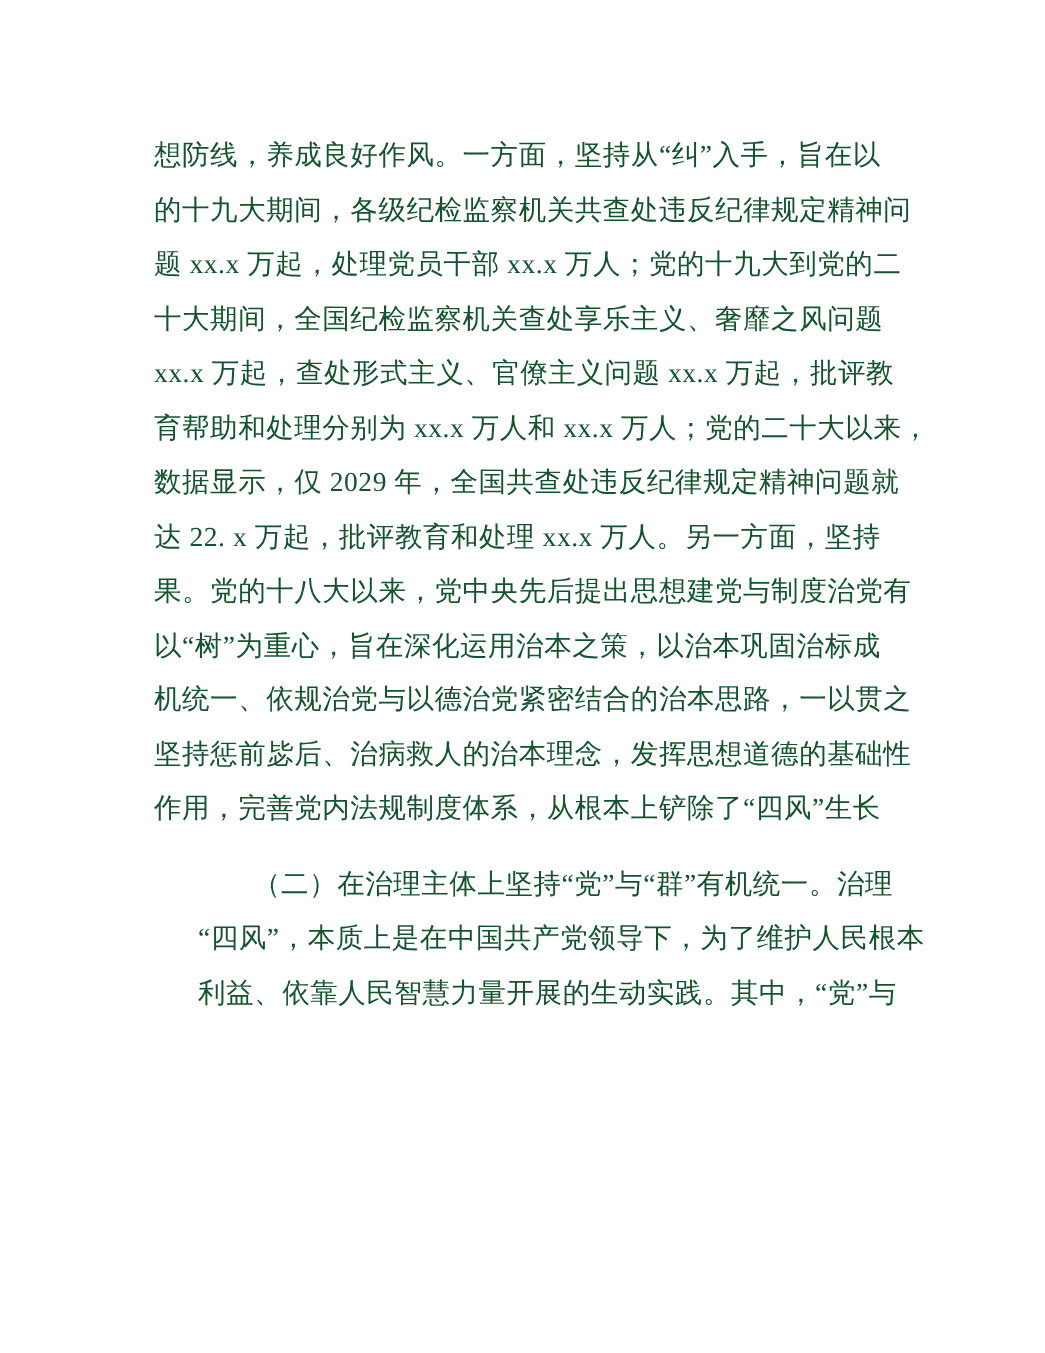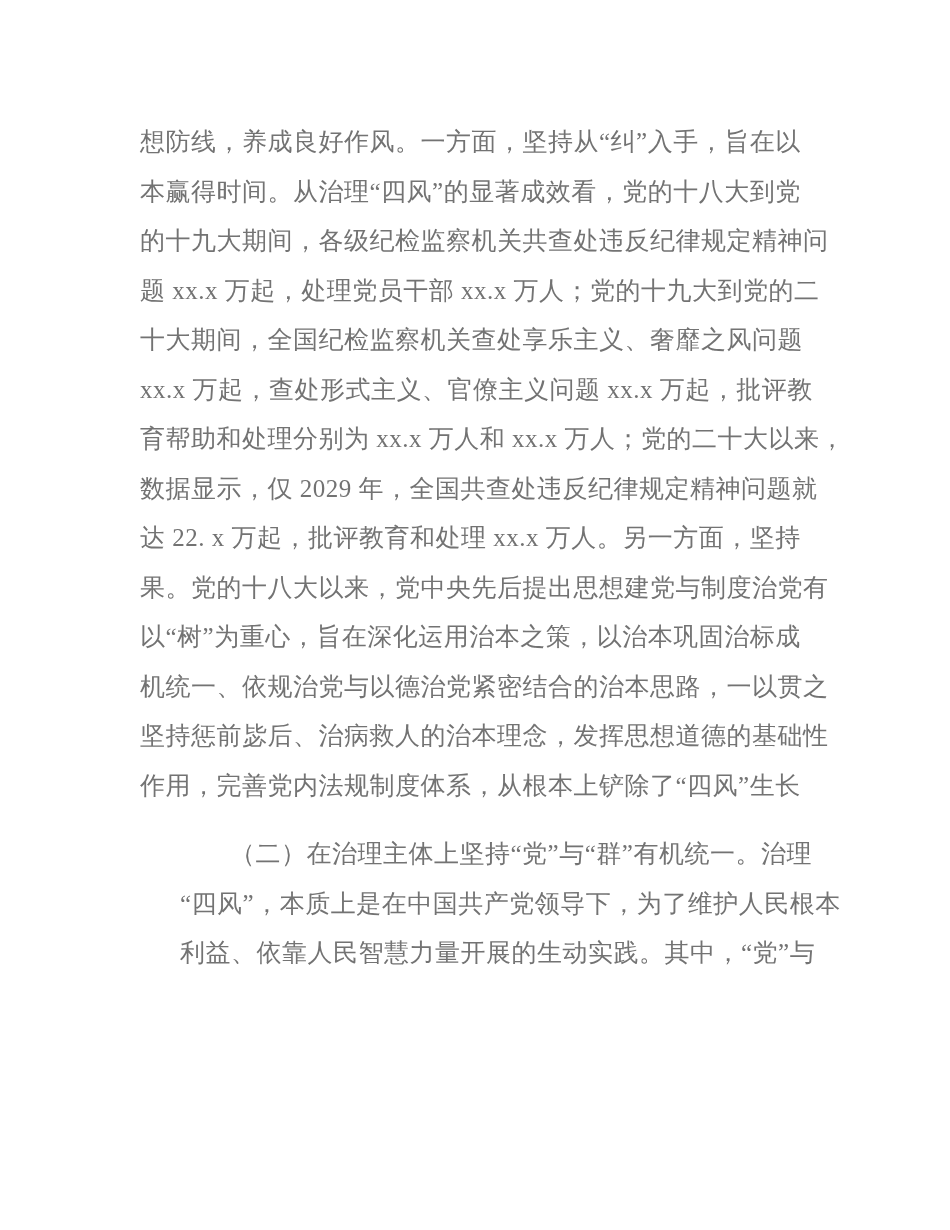--- a/index.html
+++ b/index.html
@@ -35,36 +35,35 @@
   .paragraph + .paragraph {
     margin-top: 19px;
     margin-left: 40px;
   }
   .text-line {
     font-size: 25px;
     line-height: 49.5px;
     height: 49.5px;
     white-space: nowrap;
     letter-spacing: 0.5px;
-    color: #737373;
+    color: #14532d;
     text-align: left;
     font-weight: 400;
   }
   .text-line.first-indent {
     padding-left: 50px;
   }
 </style>
 </head>
 <body>
 
 <div class="page">
   <div class="text-block" id="paragraphs-root">
       <div class="paragraph">
         <div class="text-line">想防线，养成良好作风。一方面，坚持从“纠”入手，旨在以</div>
-        <div class="text-line">本赢得时间。从治理“四风”的显著成效看，党的十八大到党</div>
         <div class="text-line">的十九大期间，各级纪检监察机关共查处违反纪律规定精神问</div>
         <div class="text-line">题 xx.x 万起，处理党员干部 xx.x 万人；党的十九大到党的二</div>
         <div class="text-line">十大期间，全国纪检监察机关查处享乐主义、奢靡之风问题</div>
         <div class="text-line">xx.x 万起，查处形式主义、官僚主义问题 xx.x 万起，批评教</div>
         <div class="text-line">育帮助和处理分别为 xx.x 万人和 xx.x 万人；党的二十大以来，</div>
         <div class="text-line">数据显示，仅 2029 年，全国共查处违反纪律规定精神问题就</div>
         <div class="text-line">达 22.  x 万起，批评教育和处理 xx.x 万人。另一方面，坚持</div>
         <div class="text-line">果。党的十八大以来，党中央先后提出思想建党与制度治党有</div>
         <div class="text-line">以“树”为重心，旨在深化运用治本之策，以治本巩固治标成</div>
         <div class="text-line">机统一、依规治党与以德治党紧密结合的治本思路，一以贯之</div>

